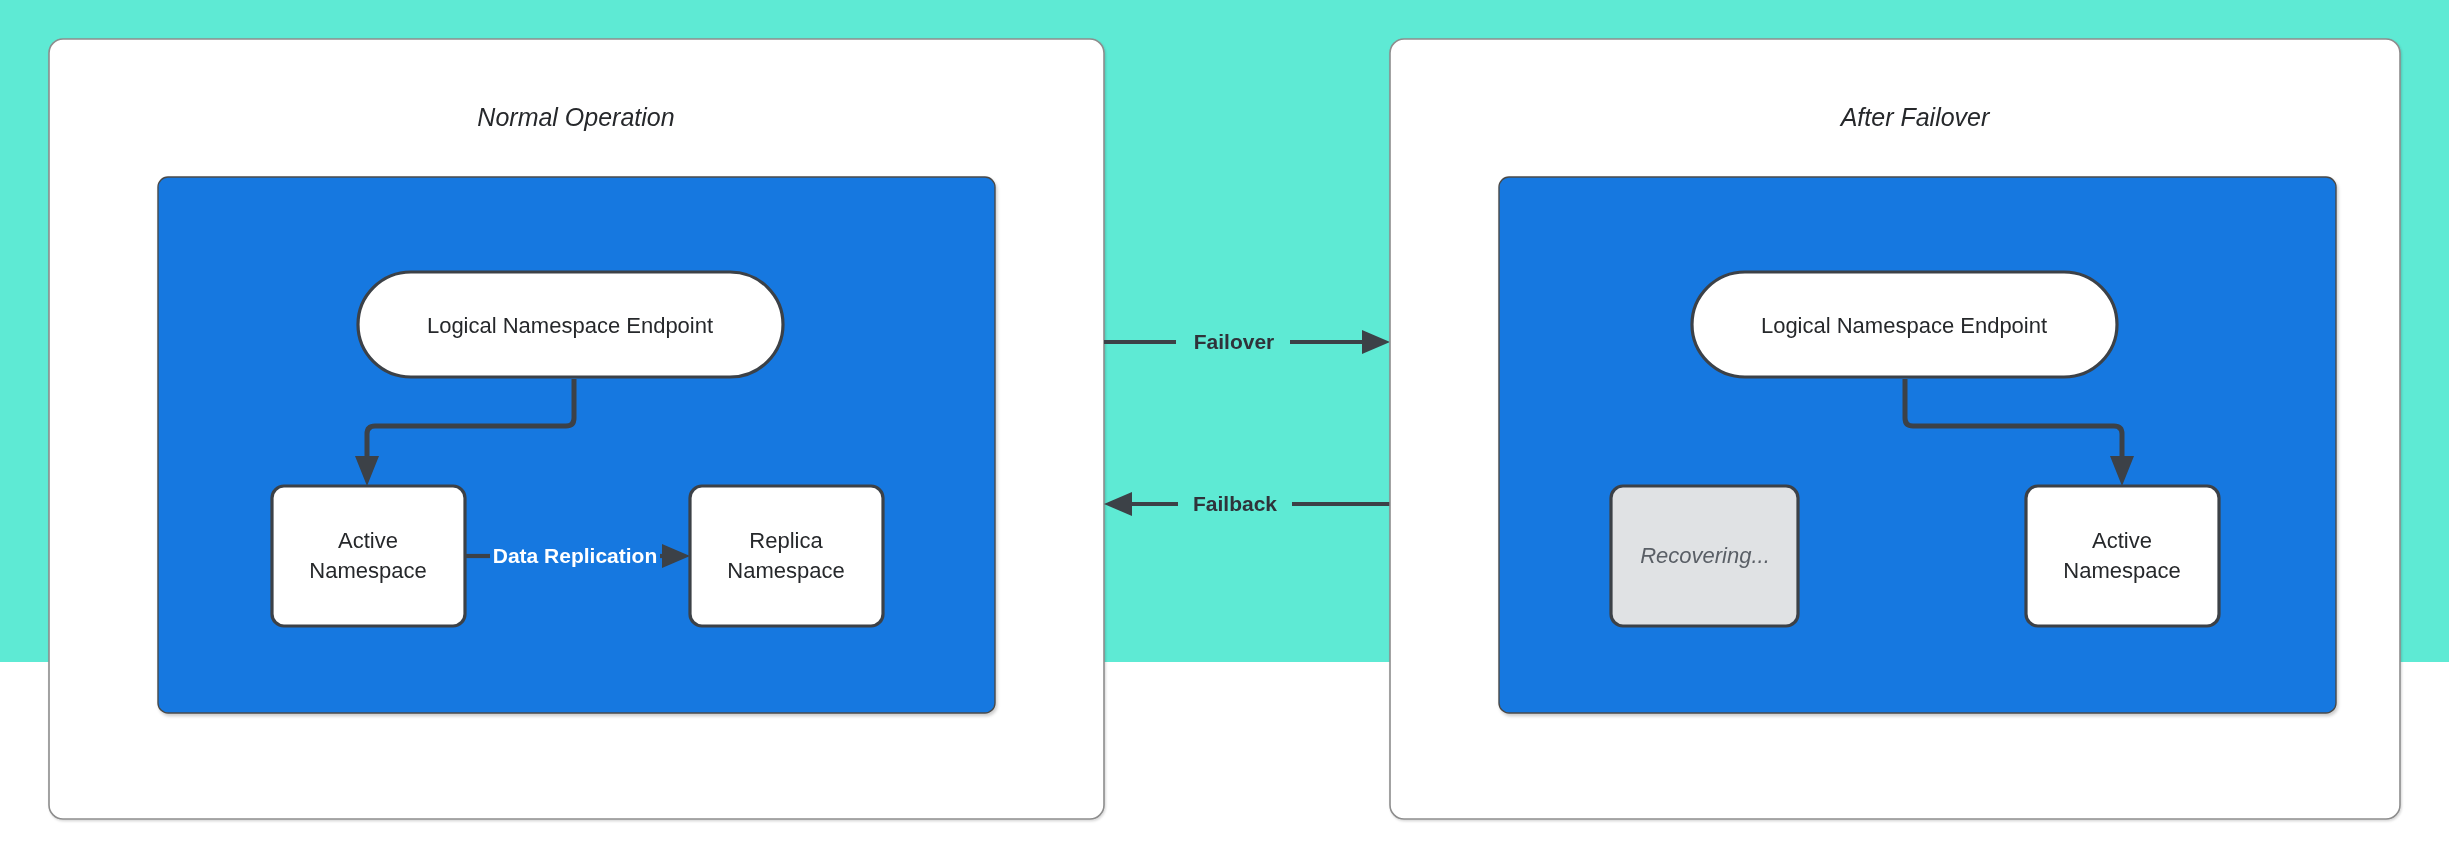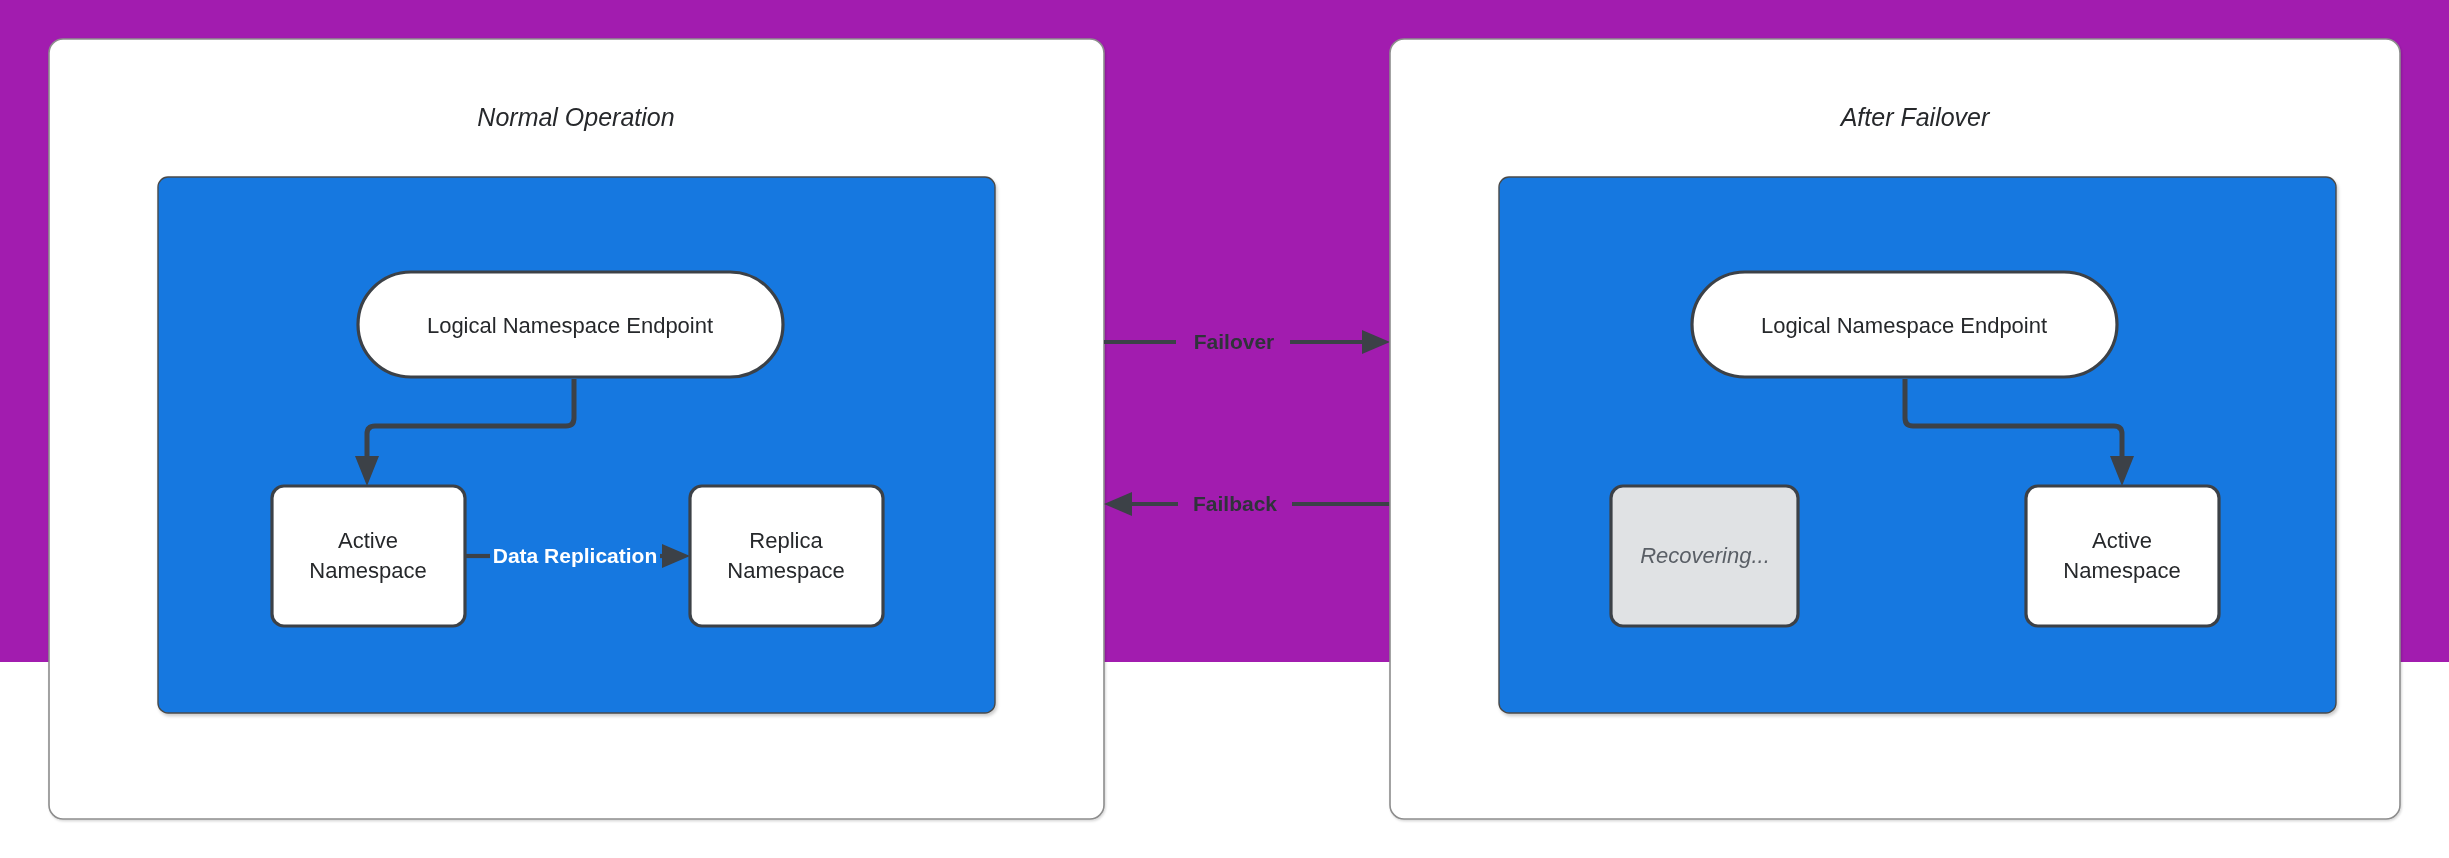--- a/index.html
+++ b/index.html
@@ -10,21 +10,21 @@
   body {
     width: 2449px;
     height: 858px;
     font-family: "Liberation Sans", sans-serif;
     overflow: hidden;
   }
   #stage {
     position: relative;
     width: 2449px;
     height: 662px;
-    background: #a21caf;
+    background: #5eead4;
   }
   svg#diagram {
     position: absolute;
     left: 0;
     top: 0;
     width: 2449px;
     height: 858px;
     display: block;
   }
   .panel-rect {

